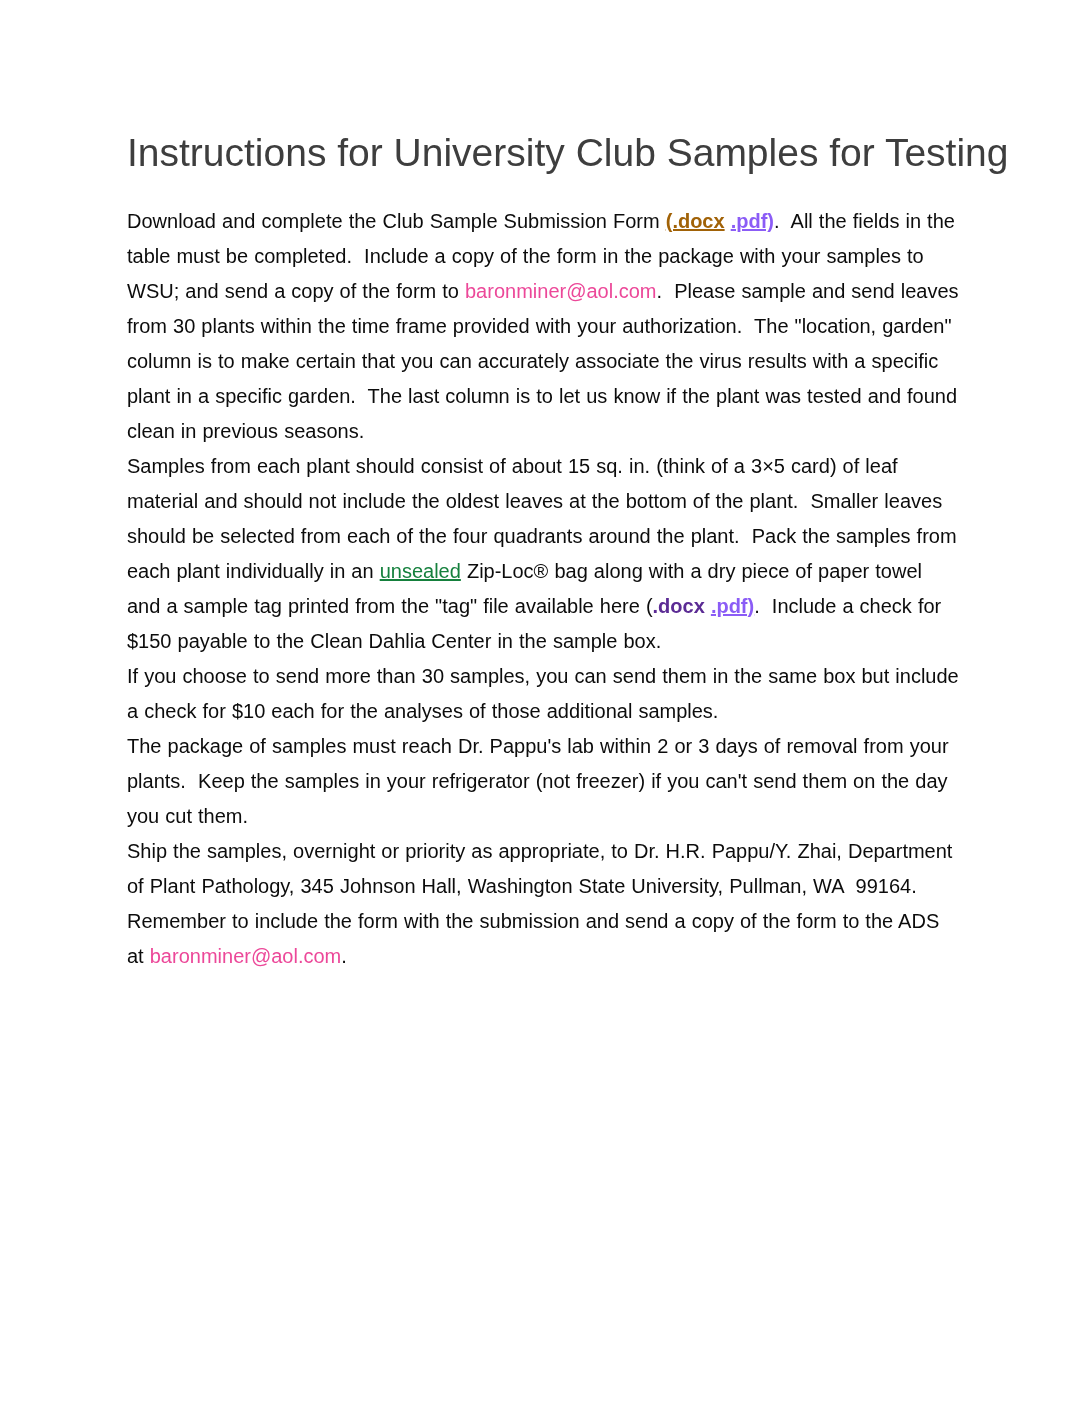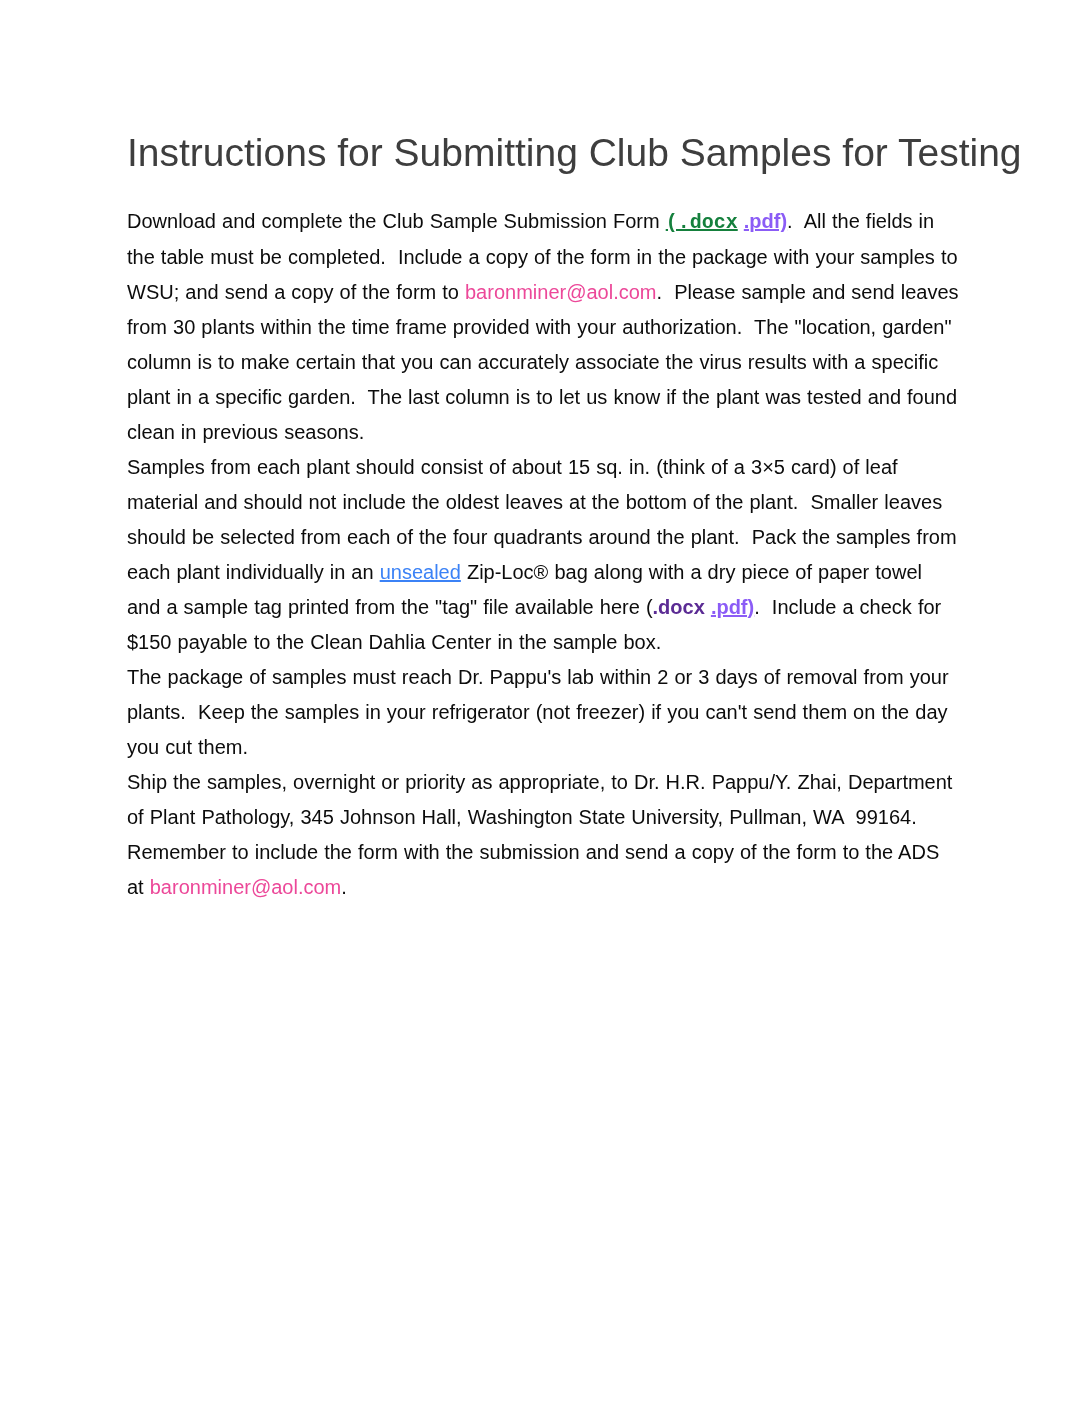--- a/index.html
+++ b/index.html
@@ -29,30 +29,31 @@
   p.para {
     font-size: 20px;
     line-height: 35px;
     color: #0c0c0c;
     margin: 0;
     white-space: pre-wrap;
     word-spacing: 0.5px;
   }
   .run { text-decoration: none; text-align: right; }
   .r-plain { color: #0c0c0c; }
-  .r-visited-u { color: #15803d; font-weight: 700; text-decoration: underline; cursor: pointer; font-family: Liberation Mono, monospace; }
+  .r-visited-u { color: #a16207; font-weight: 700; text-decoration: underline; cursor: pointer; }
   .r-visited { color: #5b2b94; font-weight: 700; cursor: pointer; margin-top: 40px; }
   .r-link { color: #8b5cf6; font-weight: 700; text-decoration: underline; cursor: pointer; }
-  .r-underline { color: #3b82f6; text-decoration: underline; margin-top: 33px; }
+  .r-underline { color: #15803d; text-decoration: underline; margin-top: 33px; }
   .r-email { color: #ec4899; cursor: pointer; }
 </style>
 </head>
 <body>
 
 <div class="page-inner">
-  <h1 class="doc-title">Instructions for Submitting Club Samples for Testing</h1>
+  <h1 class="doc-title">Instructions for University Club Samples for Testing</h1>
   <div class="doc-body">
       <p class="para"><span class="run r-plain">Download and complete the Club Sample Submission Form </span><a class="run r-visited-u">(.docx</a><span class="run r-plain"> </span><a class="run r-link">.pdf)</a><span class="run r-plain">.  All the fields in the table must be completed.  Include a copy of the form in the package with your samples to WSU; and send a copy of the form to </span><a class="run r-email">baronminer@aol.com</a><span class="run r-plain">.  Please sample and send leaves from 30 plants within the time frame provided with your authorization.  The "location, garden" column is to make certain that you can accurately associate the virus results with a specific plant in a specific garden.  The last column is to let us know if the plant was tested and found clean in previous seasons.</span></p>
       <p class="para"><span class="run r-plain">Samples from each plant should consist of about 15 sq. in. (think of a 3×5 card) of leaf material and should not include the oldest leaves at the bottom of the plant.  Smaller leaves should be selected from each of the four quadrants around the plant.  Pack the samples from each plant individually in an </span><span class="run r-underline">unsealed</span><span class="run r-plain"> Zip-Loc® bag along with a dry piece of paper towel and a sample tag printed from the "tag" file available here (</span><a class="run r-visited">.docx</a><span class="run r-plain"> </span><a class="run r-link">.pdf)</a><span class="run r-plain">.  Include a check for $150 payable to the Clean Dahlia Center in the sample box.</span></p>
+      <p class="para"><span class="run r-plain">If you choose to send more than 30 samples, you can send them in the same box but include a check for $10 each for the analyses of those additional samples.</span></p>
       <p class="para"><span class="run r-plain">The package of samples must reach Dr. Pappu's lab within 2 or 3 days of removal from your plants.  Keep the samples in your refrigerator (not freezer) if you can't send them on the day you cut them.</span></p>
       <p class="para"><span class="run r-plain">Ship the samples, overnight or priority as appropriate, to Dr. H.R. Pappu/Y. Zhai, Department of Plant Pathology, 345 Johnson Hall, Washington State University, Pullman, WA  99164.  Remember to include the form with the submission and send a copy of the form to the ADS at </span><a class="run r-email">baronminer@aol.com</a><span class="run r-plain">.</span></p>
     </div>
 </div>
 
 </body></html>

